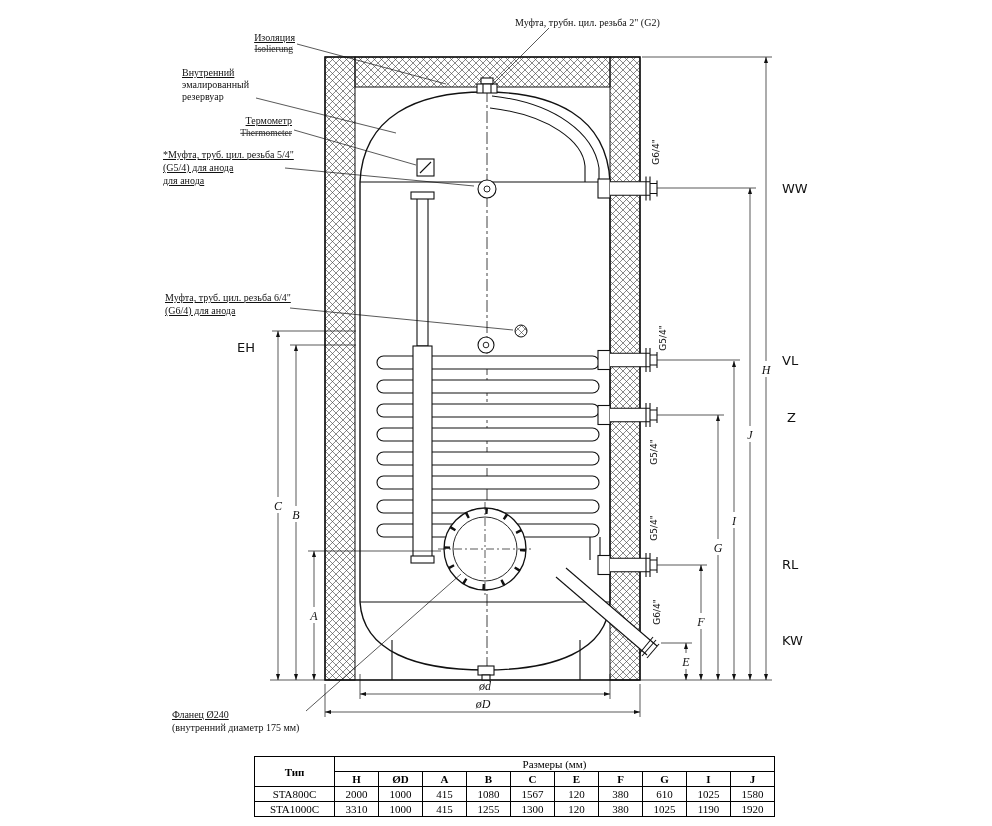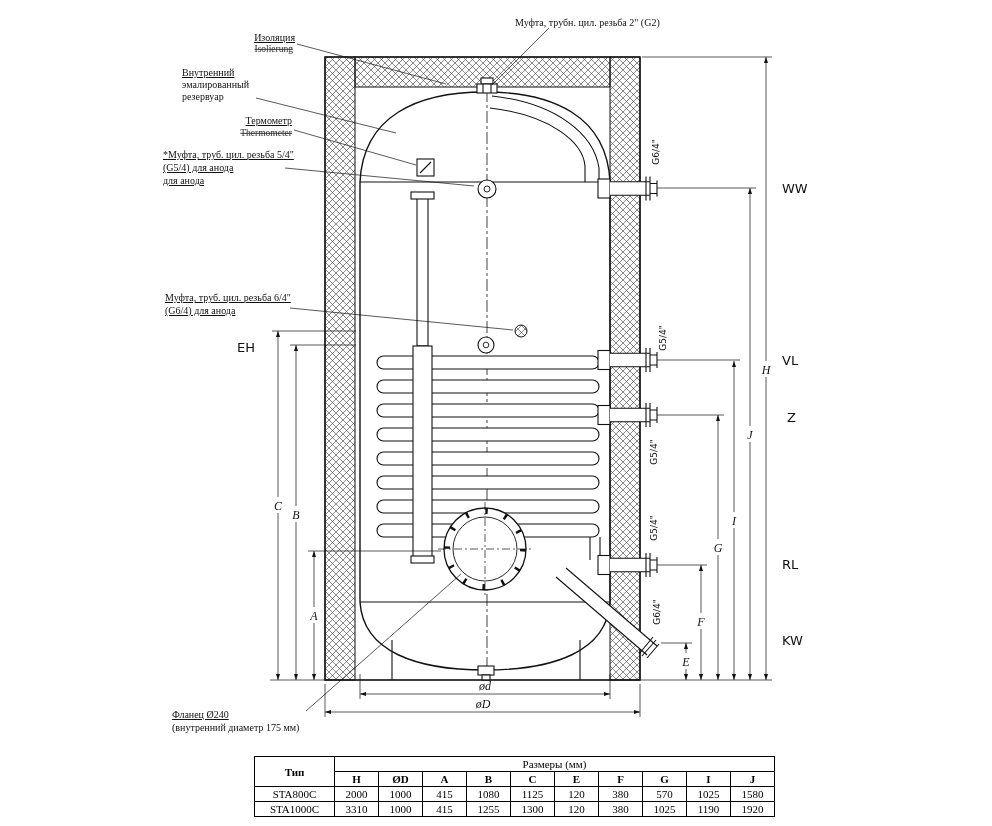--- a/index.html
+++ b/index.html
@@ -272,24 +272,24 @@
     <td>G</td>
     <td>I</td>
     <td>J</td>
   </tr>
   <tr>
     <td>STA800C</td>
     <td>2000</td>
     <td>1000</td>
     <td>415</td>
     <td>1080</td>
-    <td>1125</td>
+    <td>1567</td>
     <td>120</td>
     <td>380</td>
-    <td>570</td>
+    <td>610</td>
     <td>1025</td>
     <td>1580</td>
   </tr>
   <tr>
     <td>STA1000C</td>
     <td>3310</td>
     <td>1000</td>
     <td>415</td>
     <td>1255</td>
     <td>1300</td>

